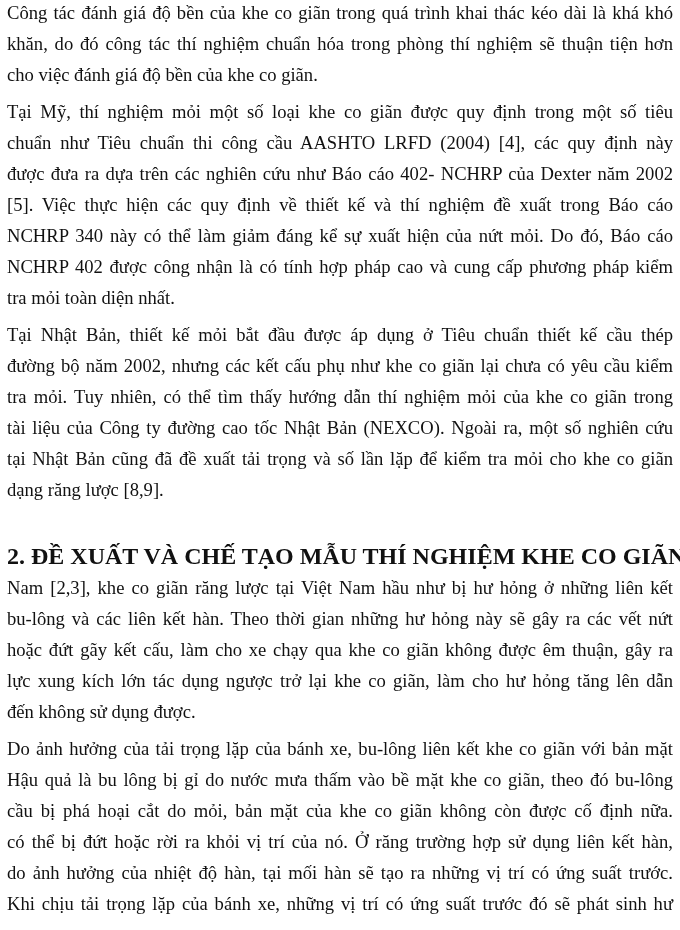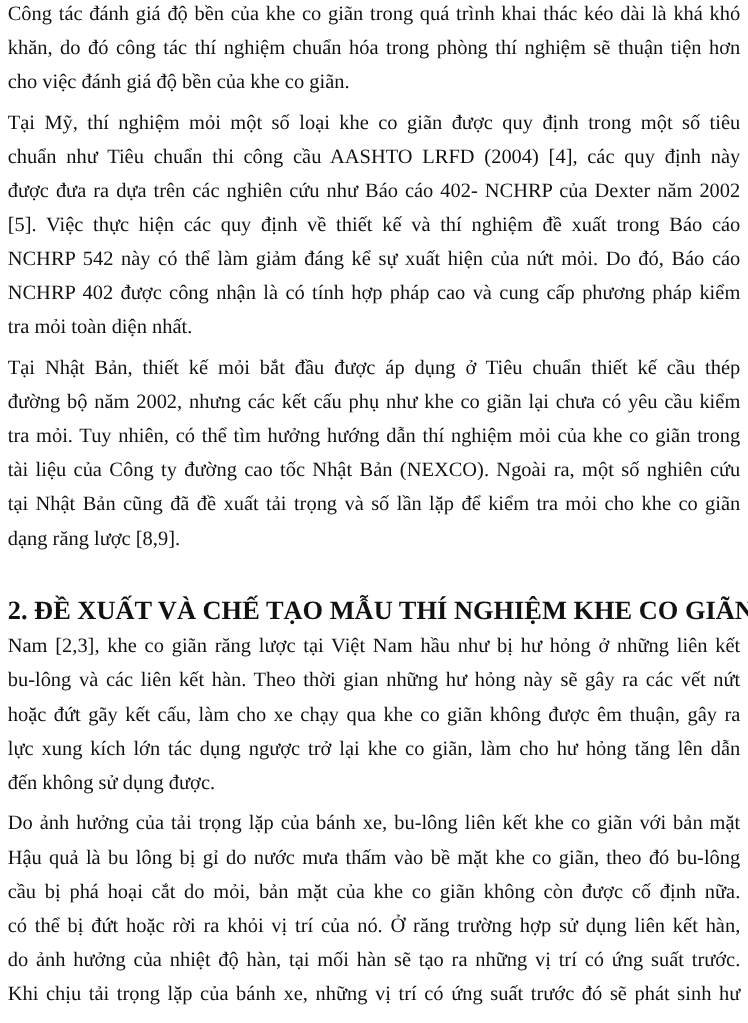--- a/index.html
+++ b/index.html
@@ -25,30 +25,30 @@
     <span class="line">khăn, do đó công tác thí nghiệm chuẩn hóa trong phòng thí nghiệm sẽ thuận tiện hơn</span>
     <span class="line last">cho việc đánh giá độ bền của khe co giãn.</span>
   </div>
   <div class="gap"></div>
 
   <div class="para">
     <span class="line">Tại Mỹ, thí nghiệm mỏi một số loại khe co giãn được quy định trong một số tiêu</span>
     <span class="line">chuẩn như Tiêu chuẩn thi công cầu AASHTO LRFD (2004) [4], các quy định này</span>
     <span class="line">được đưa ra dựa trên các nghiên cứu như Báo cáo 402- NCHRP của Dexter năm 2002</span>
     <span class="line">[5]. Việc thực hiện các quy định về thiết kế và thí nghiệm đề xuất trong Báo cáo</span>
-    <span class="line">NCHRP 542 này có thể làm giảm đáng kể sự xuất hiện của nứt mỏi. Do đó, Báo cáo</span>
+    <span class="line">NCHRP 340 này có thể làm giảm đáng kể sự xuất hiện của nứt mỏi. Do đó, Báo cáo</span>
     <span class="line">NCHRP 402 được công nhận là có tính hợp pháp cao và cung cấp phương pháp kiểm</span>
     <span class="line last">tra mỏi toàn diện nhất.</span>
   </div>
   <div class="gap"></div>
 
   <div class="para">
     <span class="line">Tại Nhật Bản, thiết kế mỏi bắt đầu được áp dụng ở Tiêu chuẩn thiết kế cầu thép</span>
     <span class="line">đường bộ năm 2002, nhưng các kết cấu phụ như khe co giãn lại chưa có yêu cầu kiểm</span>
-    <span class="line">tra mỏi. Tuy nhiên, có thể tìm hưởng hướng dẫn thí nghiệm mỏi của khe co giãn trong</span>
+    <span class="line">tra mỏi. Tuy nhiên, có thể tìm thấy hướng dẫn thí nghiệm mỏi của khe co giãn trong</span>
     <span class="line">tài liệu của Công ty đường cao tốc Nhật Bản (NEXCO). Ngoài ra, một số nghiên cứu</span>
     <span class="line">tại Nhật Bản cũng đã đề xuất tải trọng và số lần lặp để kiểm tra mỏi cho khe co giãn</span>
     <span class="line last">dạng răng lược [8,9].</span>
   </div>
   <div class="gap-lg"></div>
 
   <div class="heading">2. ĐỀ XUẤT VÀ CHẾ TẠO MẪU THÍ NGHIỆM KHE CO GIÃN KIỂU MỚI</div>
 
   <div class="para">
     <span class="line">Nam [2,3], khe co giãn răng lược tại Việt Nam hầu như bị hư hỏng ở những liên kết</span>

